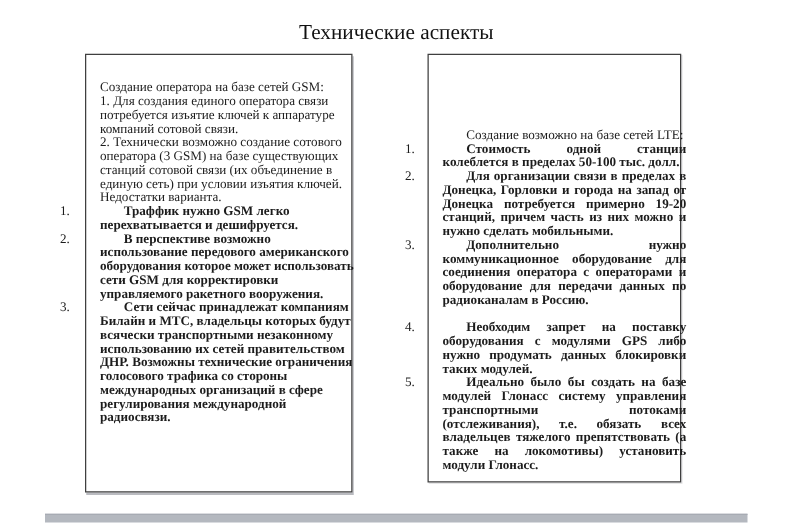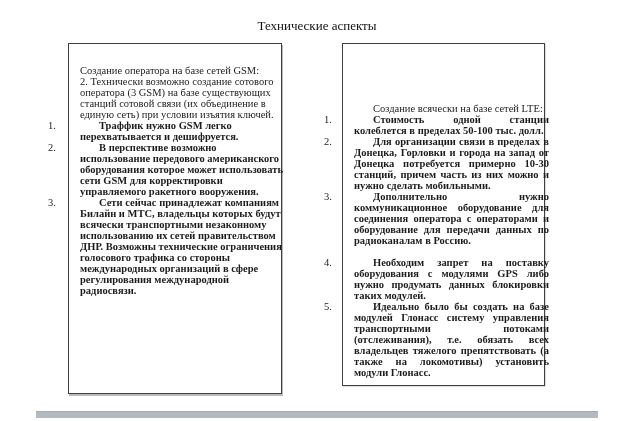--- a/index.html
+++ b/index.html
@@ -4,21 +4,21 @@
 <style>
   html,body{margin:0;padding:0;}
   body{
     width:634px;height:421px;position:relative;overflow:hidden;
     background:#ffffff;
     font-family:"Liberation Serif","DejaVu Serif",serif;
     color:#1c1c1c;
   }
   .page-title{
     position:absolute;top:19px;left:0;width:634px;
-    text-align:center;font-size:13px;line-height:14px;color:#111;
+    text-align:center;font-size:17px;line-height:14px;color:#111;
   }
   .textbox{
     position:absolute;top:43px;box-sizing:border-box;
     border:1px solid #3f3f3f;background:#ffffff;
     font-size:10.5px;line-height:11px;
   }
   .textbox.left{
     left:68px;width:214px;height:351px;
     padding:21px 0 0 11px;
     box-shadow:1px 2px 0 rgba(130,132,140,.55);
@@ -48,48 +48,50 @@
   }
 </style>
 </head>
 <body>
 
 <div class="page-title">Технические аспекты</div>
 
 <div class="textbox left">
   <div class="content">
     <p>Создание оператора на базе сетей GSM:</p>
+    <p class="gap">1. Для создания единого оператора связи потребуется изъятие ключей к аппаратуре компаний сотовой связи.</p>
     <p>2. Технически возможно создание сотового оператора (3 GSM) на базе существующих станций сотовой связи (их объединение в единую сеть) при условии изъятия ключей.</p>
+    <p class="gap">Недостатки варианта.</p>
 
     <div class="li">
       <span class="num">1.</span>
       <p>Траффик нужно GSM легко перехватывается и дешифруется.</p>
     </div>
     <div class="li">
       <span class="num">2.</span>
       <p>В перспективе возможно использование передового американского оборудования которое может использовать сети GSM для корректировки управляемого ракетного вооружения.</p>
     </div>
     <div class="li">
       <span class="num">3.</span>
       <p>Сети сейчас принадлежат компаниям Билайн и МТС, владельцы которых будут всячески транспортными незаконному использованию их сетей правительством ДНР. Возможны технические ограничения голосового трафика со стороны международных организаций в сфере регулирования международной радиосвязи.</p>
     </div>
   </div>
 </div>
 
 <div class="textbox right">
   <div class="content">
-    <p class="indent-first">Создание всячески на базе сетей LTE:</p>
+    <p class="indent-first">Создание возможно на базе сетей LTE:</p>
 
     <div class="li">
       <span class="num">1.</span>
       <p>Стоимость одной станции колеблется в пределах 50-100 тыс. долл.</p>
     </div>
     <div class="li">
       <span class="num">2.</span>
-      <p>Для организации связи в пределах в Донецка, Горловки и города на запад от Донецка потребуется примерно 10-30 станций, причем часть из них можно и нужно сделать мобильными.</p>
+      <p>Для организации связи в пределах в Донецка, Горловки и города на запад от Донецка потребуется примерно 19-20 станций, причем часть из них можно и нужно сделать мобильными.</p>
     </div>
     <div class="li">
       <span class="num">3.</span>
       <p>Дополнительно нужно коммуникационное оборудование для соединения оператора с операторами и оборудование  для передачи данных по радиоканалам в Россию.</p>
     </div>
     <div class="li gap">
       <span class="num">4.</span>
       <p>Необходим запрет на поставку оборудования с модулями GPS либо нужно продумать данных блокировки таких модулей.</p>
     </div>
     <div class="li">

